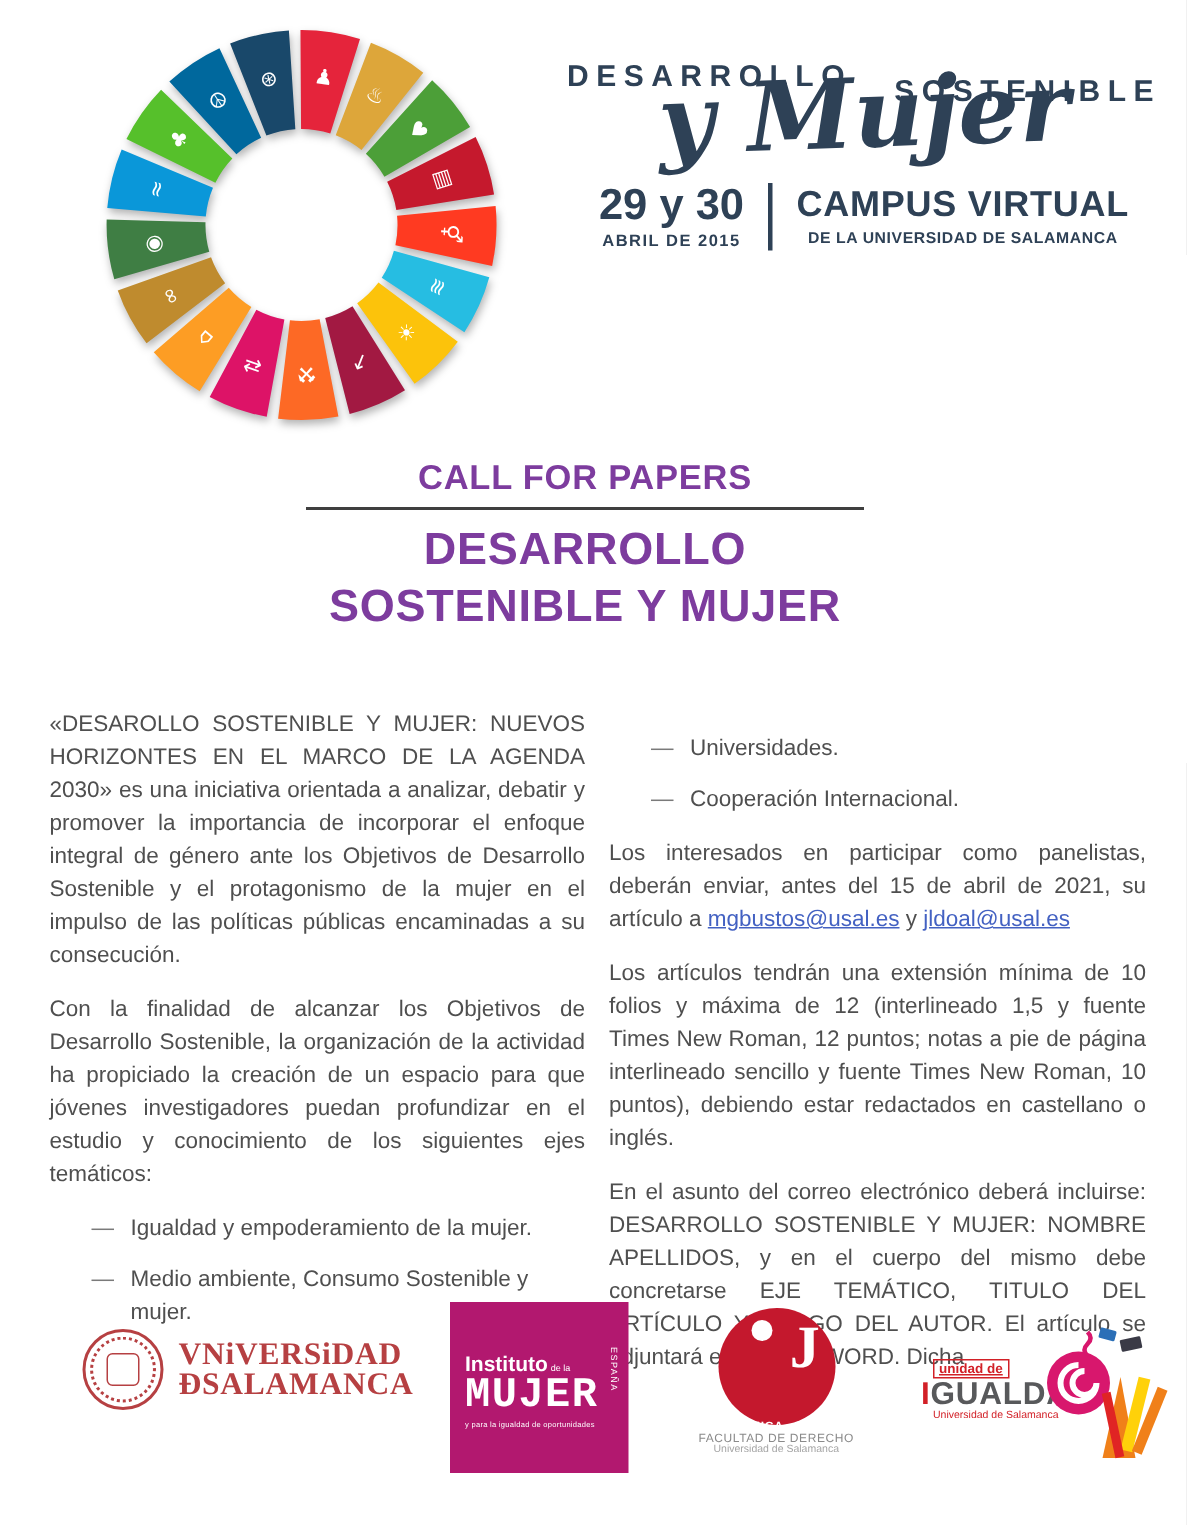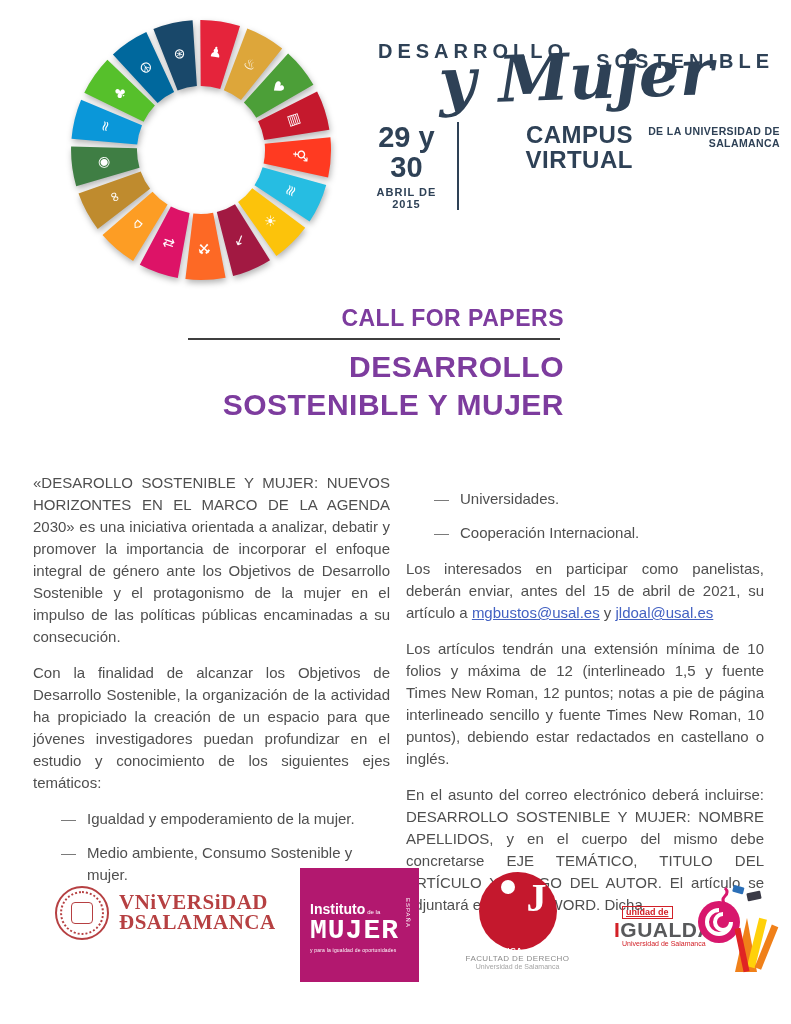--- a/index.html
+++ b/index.html
@@ -18,26 +18,26 @@
   .evt-word{font-size:20px;font-weight:700;letter-spacing:5px;color:#2e4156;}
   .evt-word.right{margin-top:10px;}
   .evt-script{font-family:"DejaVu Serif",serif;font-style:italic;font-weight:700;
               font-size:64px;line-height:.95;margin-top:-26px;color:#2e4156;
               transform:rotate(-2deg);}
   .evt-banner{font-size:14px;font-weight:700;letter-spacing:.4px;margin-top:26px;color:#2e4156;}
   .evt-when{display:flex;justify-content:center;align-items:stretch;margin-top:14px;}
   .evt-when .divider{width:3px;background:#2e4156;margin:0 16px;}
   .evt-date-big{font-size:29px;font-weight:800;line-height:1.05;}
   .evt-date-sub{font-size:11px;font-weight:700;letter-spacing:1px;margin-top:3px;}
-  .evt-venue{text-align:right;display:flex;flex-direction:row;justify-content:center;}
+  .evt-venue{text-align:center;display:flex;flex-direction:column;justify-content:center;}
   .evt-venue-big{font-size:24px;font-weight:800;letter-spacing:.5px;line-height:1.05;}
   .evt-venue-sub{font-size:10.5px;font-weight:700;letter-spacing:.4px;margin-top:3px;}
 
   
-  .cfp{position:absolute;left:184px;top:305px;width:380px;text-align:right;color:#7d3c9e;}
+  .cfp{position:absolute;left:200px;top:305px;width:380px;text-align:center;color:#7d3c9e;}
   .cfp-kicker{font-size:23px;font-weight:800;letter-spacing:.5px;}
   .cfp-rule{height:2px;background:#3f3f3f;margin:6px 4px 8px 4px;}
   .cfp-title{font-size:30px;font-weight:800;line-height:1.25;letter-spacing:.5px;}
 
   
   .col{position:absolute;top:472px;font-size:15px;line-height:22px;color:#4f4f4f;
        text-align:justify;}
   .col-left{left:33px;width:357px;}
   .col-right{left:406px;width:358px;}
   .col p{margin:0 0 14px 0;}

